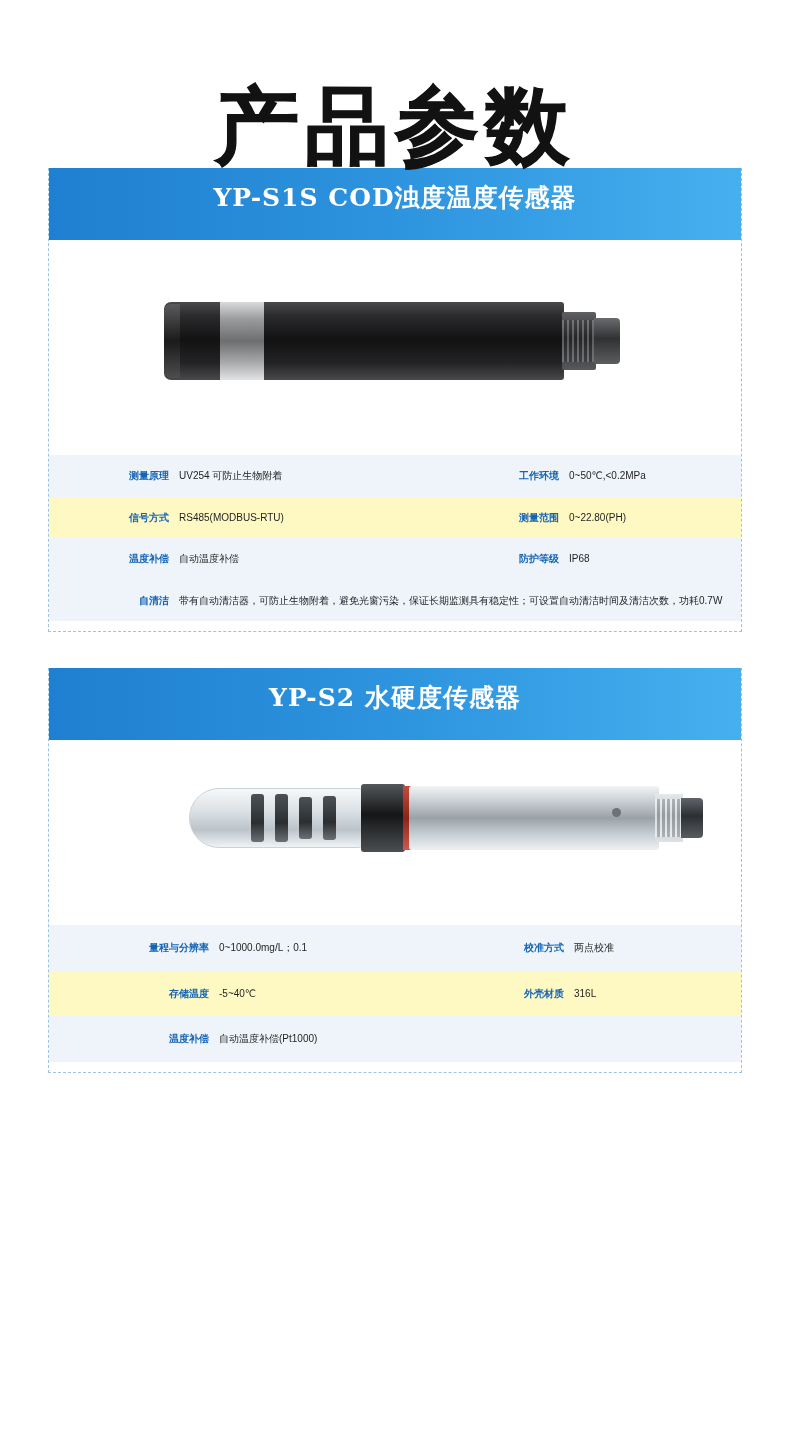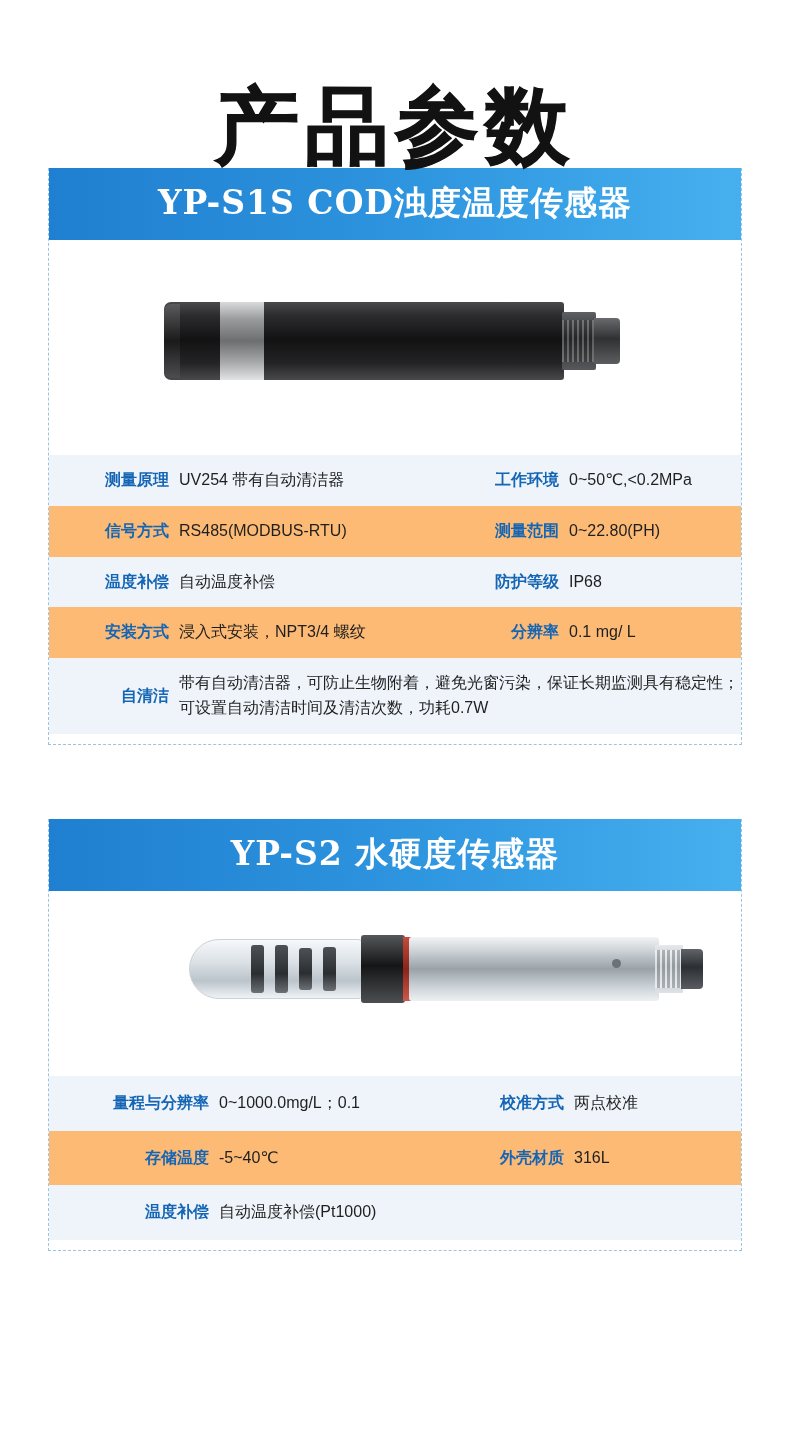--- a/index.html
+++ b/index.html
@@ -36,31 +36,31 @@
 
   
   .card {
     margin: 0 48px;
     border: 1px dashed #9cc3e0;
     border-top: none;
     background: #ffffff;
     box-sizing: border-box;
   }
   .card + .card {
-    margin-top: 74px;
+    margin-top: 36px;
   }
   .card-header {
     background: linear-gradient(to right, #1f7fd0 0%, #2f96e0 55%, #46b0ef 100%);
     color: #ffffff;
     text-align: center;
     font-family: "DejaVu Serif", "Liberation Serif", serif;
     font-weight: 700;
-    font-size: 33px;
+    font-size: 25px;
     letter-spacing: 1px;
-    padding: 13px 0 14px;
+    padding: 13px 0 26px;
   }
   .card-body {
     padding: 0 0 10px 0;
   }
 
   
   .product-figure {
     height: 215px;
     position: relative;
   }
@@ -235,25 +235,25 @@
   
   .spec-table {
     width: 100%;
     border-collapse: collapse;
     table-layout: fixed;
   }
   .spec-table tr.odd td {
     background: #eef4fa;
   }
   .spec-table tr.even td {
-    background: #fdba74;
+    background: #fef9c3;
   }
   .spec-table td {
     padding: 13px 0 13px 0;
-    font-size: 16px;
+    font-size: 10px;
     vertical-align: middle;
     line-height: 1.55;
   }
   .lbl {
     color: #1565b5;
     font-weight: 700;
     white-space: nowrap;
     text-align: right;
     padding-right: 10px !important;
   }
@@ -290,41 +290,35 @@
           <div class="ring"></div>
           <div class="neck"></div>
           <div class="cap"></div>
         </div>
       </div>
 
       <table class="spec-table">
         <tbody>
           <tr class="odd">
             <td class="lbl c1">测量原理</td>
-            <td class="val c2">UV254 带有自动清洁器</td>
+            <td class="val c2">UV254 可防止生物附着</td>
             <td class="lbl c3">工作环境</td>
             <td class="val c4">0~50℃,&lt;0.2MPa</td>
           </tr>
           <tr class="even">
             <td class="lbl c1">信号方式</td>
             <td class="val c2">RS485(MODBUS-RTU)</td>
             <td class="lbl c3">测量范围</td>
             <td class="val c4">0~22.80(PH)</td>
           </tr>
           <tr class="odd">
             <td class="lbl c1">温度补偿</td>
             <td class="val c2">自动温度补偿</td>
             <td class="lbl c3">防护等级</td>
             <td class="val c4">IP68</td>
-          </tr>
-          <tr class="even">
-            <td class="lbl c1">安装方式</td>
-            <td class="val c2">浸入式安装，NPT3/4 螺纹</td>
-            <td class="lbl c3">分辨率</td>
-            <td class="val c4">0.1 mg/ L</td>
           </tr>
           <tr class="odd">
             <td class="lbl c1">自清洁</td>
             <td class="full-val" colspan="3">带有自动清洁器，可防止生物附着，避免光窗污染，保证长期监测具有稳定性；可设置自动清洁时间及清洁次数，功耗0.7W</td>
           </tr>
         </tbody>
       </table>
     </div>
   </div>
 

